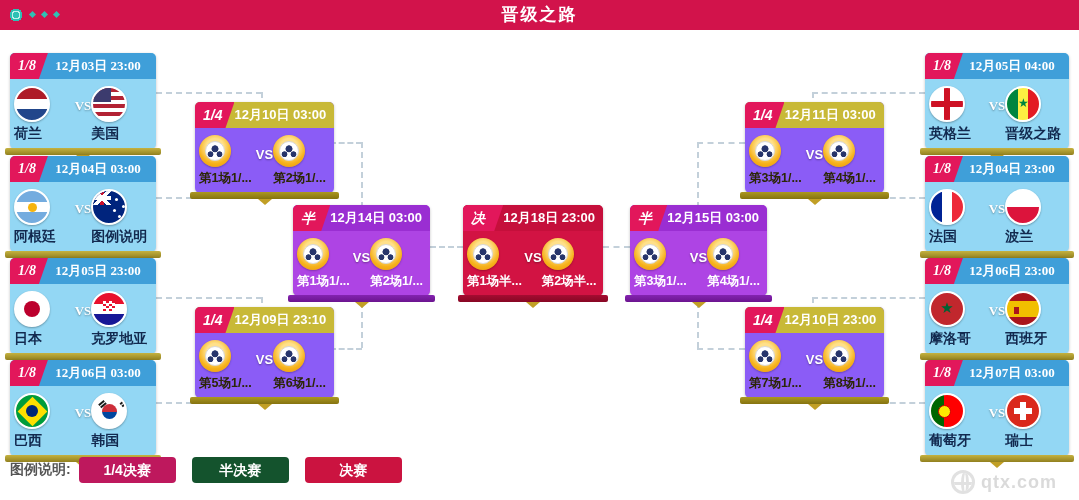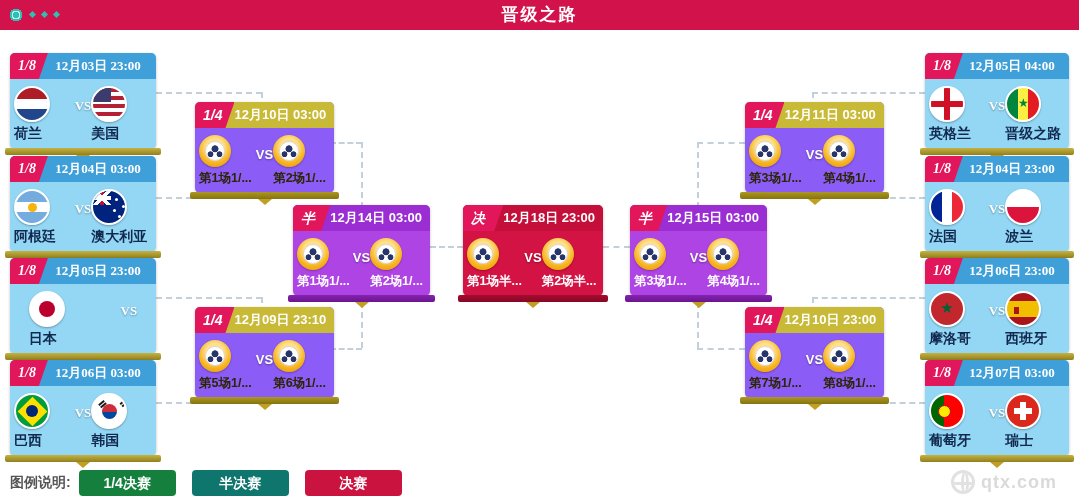--- a/index.html
+++ b/index.html
@@ -114,27 +114,27 @@
   
   .ball{width:32px;height:32px;border-radius:50%;position:relative;box-shadow:0 1px 2px rgba(0,0,0,.25);
         background:radial-gradient(circle at 50% 38%,#ffe08a 0 34%,#f6b21b 64%,#e89202 100%);}
   .ball::before{content:"";position:absolute;left:50%;top:50%;width:18px;height:18px;margin:-10px 0 0 -10px;
         border-radius:50%;border:1px solid #d8d8d8;background:
         radial-gradient(circle at 50% 38%,#27356b 0 3.2px,transparent 3.8px),
         radial-gradient(circle at 25% 68%,#27356b 0 2.6px,transparent 3.2px),
         radial-gradient(circle at 75% 68%,#27356b 0 2.6px,transparent 3.2px),#fff;}
 
   
-  .legend{position:absolute;left:10px;top:470px;display:flex;align-items:center;z-index:2;}
+  .legend{position:absolute;left:10px;top:457px;display:flex;align-items:center;z-index:2;}
   .legend-label{font-size:14px;color:#555;margin-right:8px;font-weight:bold;}
   .pill{width:97px;height:26px;border-radius:4px;margin-right:16px;color:#fff;font-size:14px;
         font-weight:bold;text-align:center;line-height:26px;}
   .pill-r16{background:#7ed0f0;}
-  .pill-qf{background:#15803d;}
-  .pill-sf{background:#0f766e;}
+  .pill-qf{background:#be185d;}
+  .pill-sf{background:#14532d;}
   .pill-fin{background:#cb1340;}
 
   
   .watermark{position:absolute;right:22px;bottom:6px;display:flex;align-items:center;opacity:.85;z-index:2;}
   .wm-globe{width:24px;height:24px;border-radius:50%;border:3px solid #dcdcdc;box-sizing:border-box;
         position:relative;margin-right:6px;overflow:hidden;}
   .wm-globe::before{content:"";position:absolute;left:0;top:9px;width:100%;height:3px;background:#dcdcdc;}
   .wm-globe::after{content:"";position:absolute;left:7px;top:-2px;width:8px;height:24px;border-radius:50%;
         border:3px solid #dcdcdc;box-sizing:border-box;}
   .wm-text{font-size:18px;color:#d4d4d4;font-weight:bold;letter-spacing:1px;}
@@ -200,37 +200,41 @@
       <span class="date">12月04日 03:00</span>
     </div>
     <div class="card-body">
       <div class="team">
         <span class="flag" data-flag="ar"></span>
         <span class="tname">阿根廷</span>
       </div>
       <span class="vs">VS</span>
       <div class="team">
         <span class="flag" data-flag="au"></span>
-        <span class="tname">澳大利亚</span>
+        <span class="tname">图例说明</span>
       </div>
     </div>
     <div class="card-foot"></div>
   </div>
 
   <div class="card c-r16" style="left:10px;top:258px">
     <div class="card-hdr">
       <span class="tag">1/8</span>
       <span class="date">12月05日 23:00</span>
     </div>
     <div class="card-body">
       <div class="team">
         <span class="flag" data-flag="jp"></span>
         <span class="tname">日本</span>
       </div>
       <span class="vs">VS</span>
+      <div class="team">
+        <span class="flag" data-flag="hr"></span>
+        <span class="tname">克罗地亚</span>
+      </div>
     </div>
     <div class="card-foot"></div>
   </div>
 
   <div class="card c-r16" style="left:10px;top:360px">
     <div class="card-hdr">
       <span class="tag">1/8</span>
       <span class="date">12月06日 03:00</span>
     </div>
     <div class="card-body">

